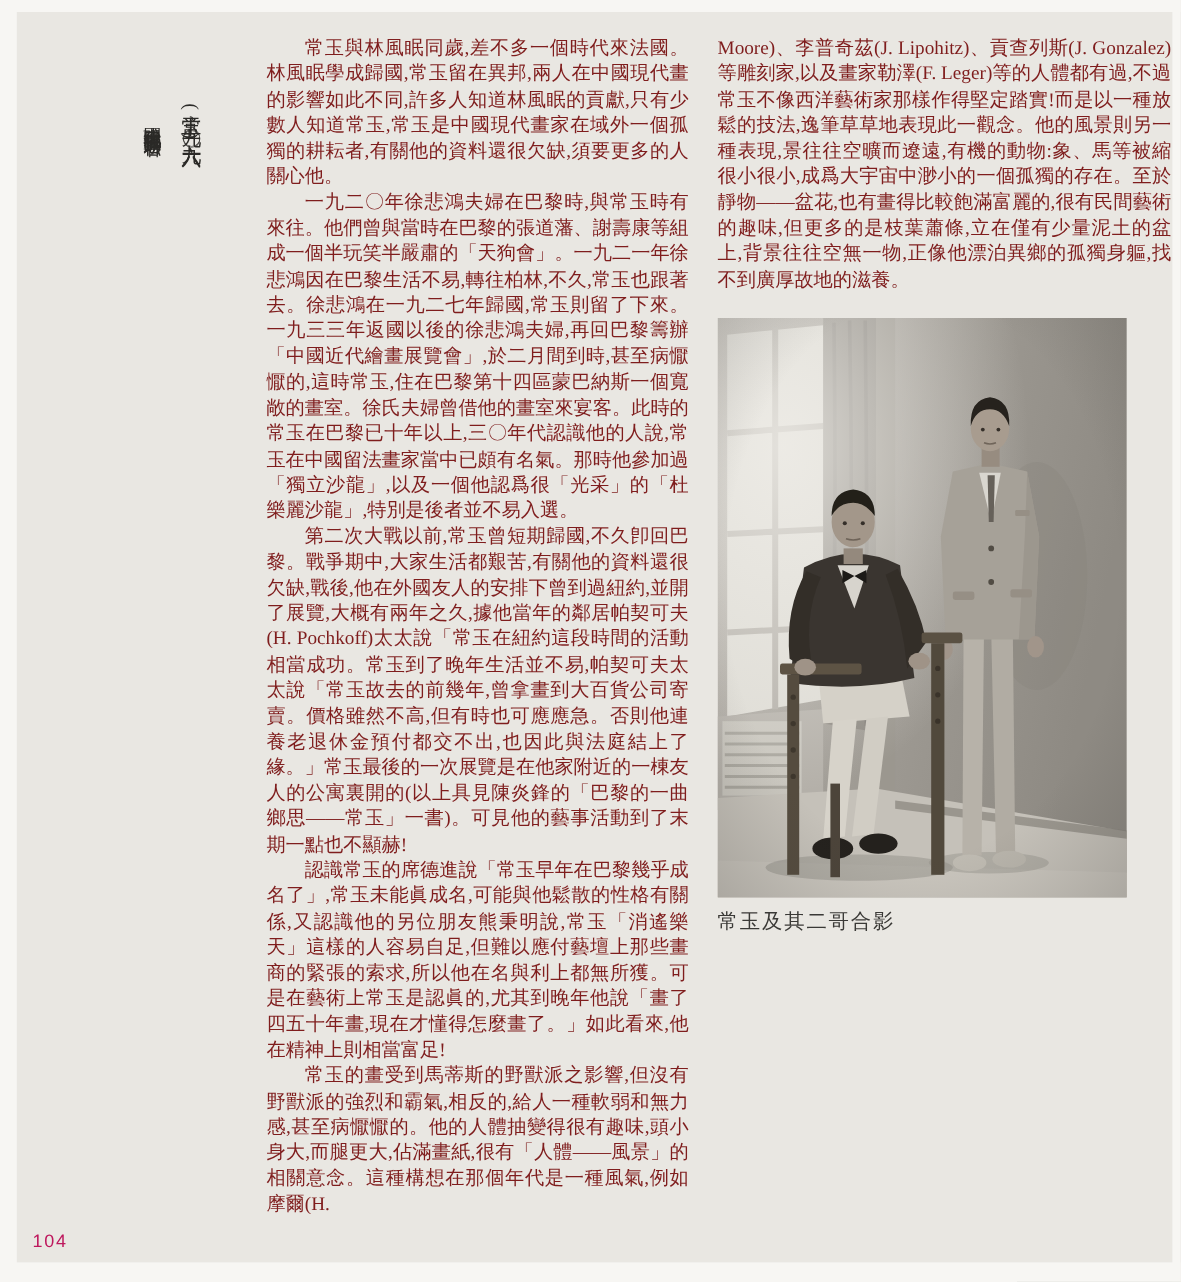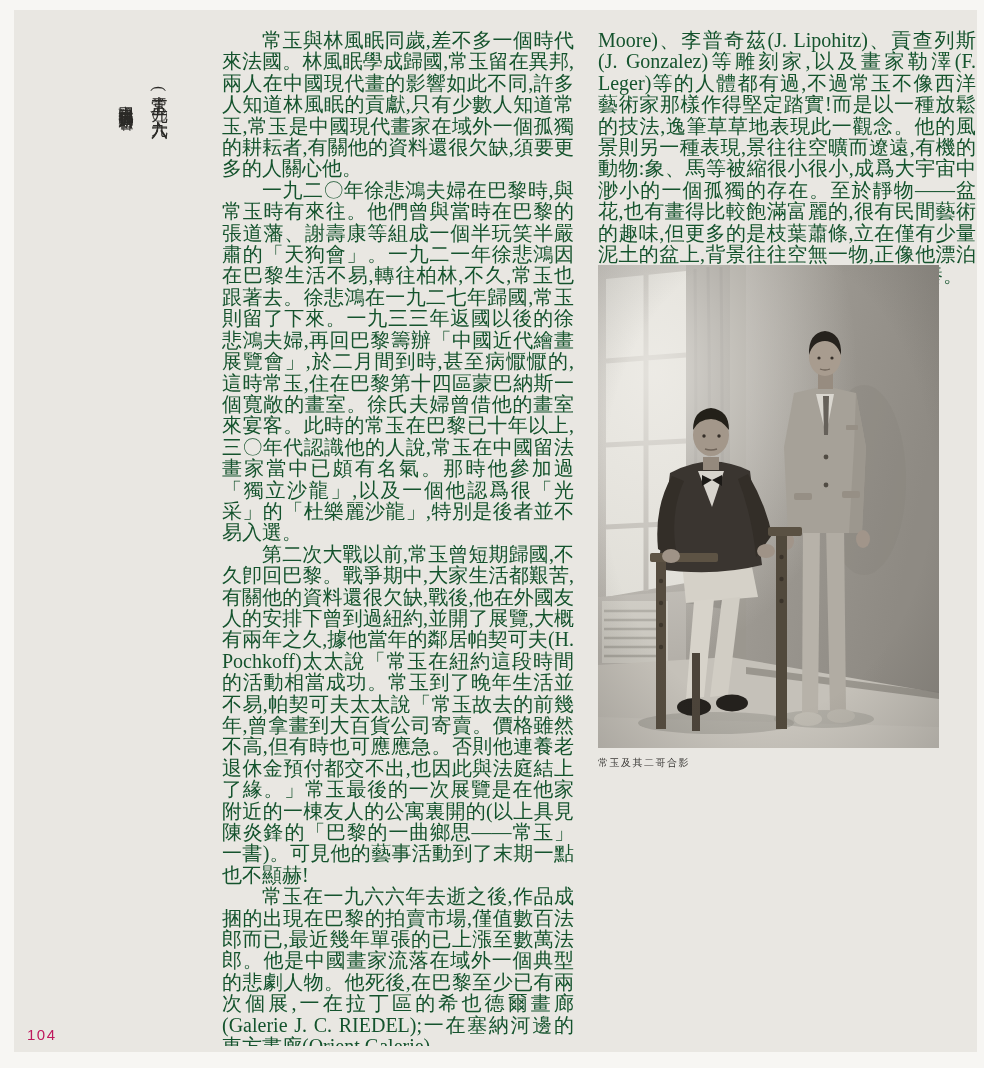--- a/index.html
+++ b/index.html
@@ -24,33 +24,33 @@
     position:absolute;
     writing-mode:vertical-rl;text-orientation:mixed;
     color:#2b2a27;white-space:nowrap;
   }
   .vtitle.main{left:148px;top:84px;font-size:16.5px;letter-spacing:1px;}
   .vtitle.sub{left:116px;top:94px;font-size:15px;letter-spacing:1px;}
 
   
   .col{
     position:absolute;
-    font-size:20px;line-height:21.4px;
-    text-align:justify;color:#14532d;
+    font-size:16px;line-height:21.4px;
+    text-align:justify;color:#7f1d1d;
   }
   .col p{margin:0;text-indent:2em;}
   .col.leftcol{left:222px;top:30px;width:352px;height:1016px;overflow:hidden;}
   .col.rightcol{left:598px;top:30px;width:378px;}
   .col.rightcol p{text-indent:0;}
 
   
   figure.photo{position:absolute;left:598px;top:265px;margin:0;width:341px;}
   figure.photo svg{display:block;width:341px;height:483px;}
   figure.photo figcaption{
-    margin-top:8px;font-size:10px;letter-spacing:1.5px;color:#3a3936;
+    margin-top:8px;font-size:17px;letter-spacing:1.5px;color:#3a3936;
   }
 
   .pagenum{
     position:absolute;left:27px;top:1026px;
     font-family:"Liberation Sans","DejaVu Sans",sans-serif;
     font-size:15px;color:#be185d;letter-spacing:1.5px;
   }
 </style>
 </head>
 <body>
@@ -62,21 +62,21 @@
   <div class="edge bottom"></div>
   <div class="edge right"></div>
 
   <div class="vtitle main">常玉(一九〇〇~一九六六)</div>
   <div class="vtitle sub">中國現代畫孤獨的耕耘者</div>
 
   <div class="col leftcol">
     <p>常玉與林風眠同歲,差不多一個時代來法國。林風眠學成歸國,常玉留在異邦,兩人在中國現代畫的影響如此不同,許多人知道林風眠的貢獻,只有少數人知道常玉,常玉是中國現代畫家在域外一個孤獨的耕耘者,有關他的資料還很欠缺,須要更多的人關心他。</p>
     <p>一九二〇年徐悲鴻夫婦在巴黎時,與常玉時有來往。他們曾與當時在巴黎的張道藩、謝壽康等組成一個半玩笑半嚴肅的「天狗會」。一九二一年徐悲鴻因在巴黎生活不易,轉往柏林,不久,常玉也跟著去。徐悲鴻在一九二七年歸國,常玉則留了下來。一九三三年返國以後的徐悲鴻夫婦,再回巴黎籌辦「中國近代繪畫展覽會」,於二月間到時,甚至病懨懨的,這時常玉,住在巴黎第十四區蒙巴納斯一個寬敞的畫室。徐氏夫婦曾借他的畫室來宴客。此時的常玉在巴黎已十年以上,三〇年代認識他的人說,常玉在中國留法畫家當中已頗有名氣。那時他參加過「獨立沙龍」,以及一個他認爲很「光采」的「杜樂麗沙龍」,特別是後者並不易入選。</p>
     <p>第二次大戰以前,常玉曾短期歸國,不久卽回巴黎。戰爭期中,大家生活都艱苦,有關他的資料還很欠缺,戰後,他在外國友人的安排下曾到過紐約,並開了展覽,大概有兩年之久,據他當年的鄰居帕契可夫(H. Pochkoff)太太說「常玉在紐約這段時間的活動相當成功。常玉到了晚年生活並不易,帕契可夫太太說「常玉故去的前幾年,曾拿畫到大百貨公司寄賣。價格雖然不高,但有時也可應應急。否則他連養老退休金預付都交不出,也因此與法庭結上了緣。」常玉最後的一次展覽是在他家附近的一棟友人的公寓裏開的(以上具見陳炎鋒的「巴黎的一曲鄉思——常玉」一書)。可見他的藝事活動到了末期一點也不顯赫!</p>
-    <p>常玉在一九六六年去逝之後,作品成捆的出現在巴黎的拍賣市場,僅值數百法郎而已,最近幾年單張的已上漲至數萬法郎。他是中國畫家流落在域外一個典型的悲劇人物。他死後,在巴黎至少已有兩次個展,一在拉丁區的希也德爾畫廊(Galerie J. C. RIEDEL);一在塞納河邊的東方畫廊(Orient Galerie)。</p>
+    <p>認識常玉的席德進說「常玉早年在巴黎幾乎成名了」,常玉未能眞成名,可能與他鬆散的性格有關係,又認識他的另位朋友熊秉明說,常玉「消遙樂天」這樣的人容易自足,但難以應付藝壇上那些畫商的緊張的索求,所以他在名與利上都無所獲。可是在藝術上常玉是認眞的,尤其到晚年他說「畫了四五十年畫,現在才懂得怎麼畫了。」如此看來,他在精神上則相當富足!</p>
     <p>常玉的畫受到馬蒂斯的野獸派之影響,但沒有野獸派的強烈和霸氣,相反的,給人一種軟弱和無力感,甚至病懨懨的。他的人體抽變得很有趣味,頭小身大,而腿更大,佔滿畫紙,很有「人體——風景」的相關意念。這種構想在那個年代是一種風氣,例如摩爾(H.</p>
   </div>
 
   <div class="col rightcol">
     <p>Moore)、李普奇茲(J. Lipohitz)、貢查列斯(J. Gonzalez)等雕刻家,以及畫家勒澤(F. Leger)等的人體都有過,不過常玉不像西洋藝術家那樣作得堅定踏實!而是以一種放鬆的技法,逸筆草草地表現此一觀念。他的風景則另一種表現,景往往空曠而遼遠,有機的動物:象、馬等被縮很小很小,成爲大宇宙中渺小的一個孤獨的存在。至於靜物——盆花,也有畫得比較飽滿富麗的,很有民間藝術的趣味,但更多的是枝葉蕭條,立在僅有少量泥土的盆上,背景往往空無一物,正像他漂泊異鄉的孤獨身軀,找不到廣厚故地的滋養。</p>
   </div>
 
   <figure class="photo">
     <svg viewBox="0 0 341 483" xmlns="http://www.w3.org/2000/svg" aria-hidden="true">
       <defs>

